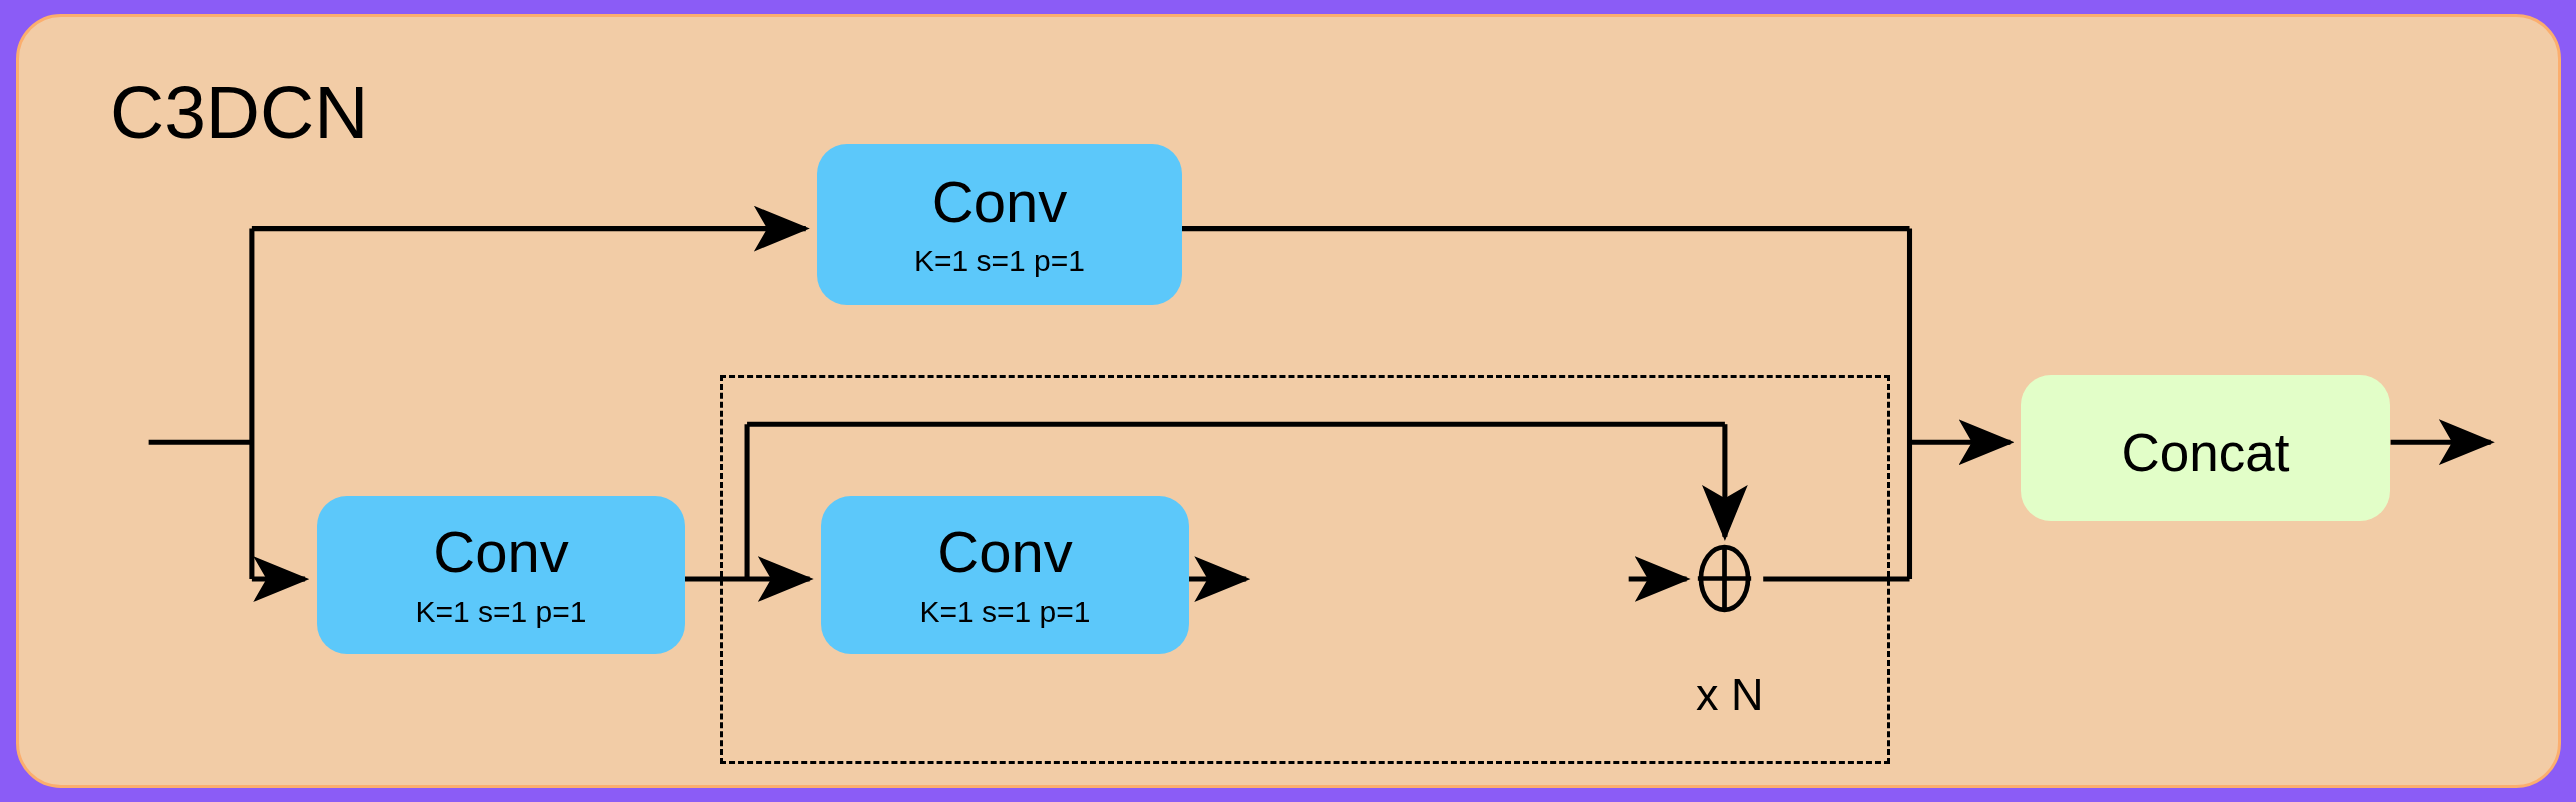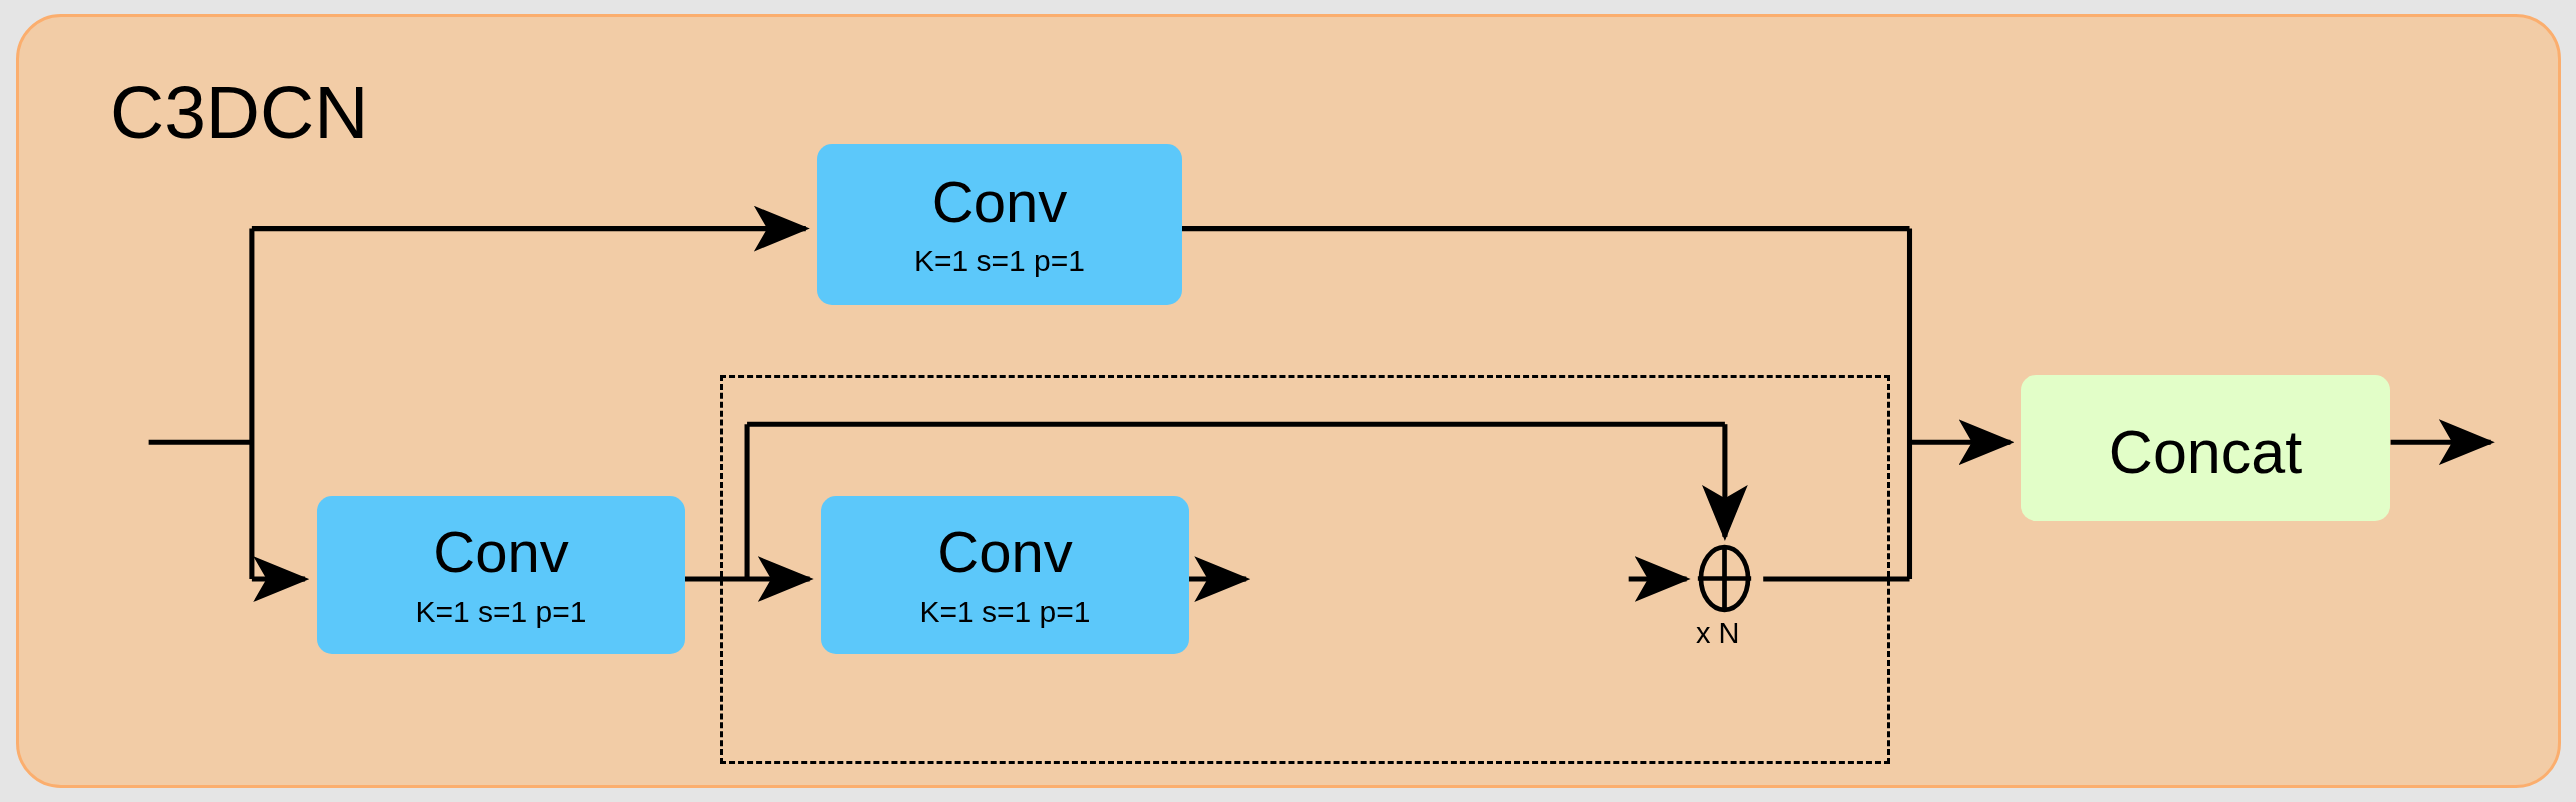--- a/index.html
+++ b/index.html
@@ -8,21 +8,21 @@
     padding: 0;
     background: #ffffff;
   }
   body {
     font-family: "Liberation Sans", sans-serif;
   }
   #stage {
     position: relative;
     width: 2576px;
     height: 803px;
-    background: #e5e5e5;
+    background: #8b5cf6;
     overflow: hidden;
   }
   #stage svg.wires {
     position: absolute;
     left: 0;
     top: 0;
     width: 2576px;
     height: 803px;
     pointer-events: none;
   }
@@ -49,21 +49,21 @@
     line-height: 1.0;
     color: #000000;
     white-space: nowrap;
     letter-spacing: 0px;
   }
 
   
   .node {
     position: absolute;
     box-sizing: border-box;
-    border-radius: 15px;
+    border-radius: 30px;
     display: flex;
     flex-direction: column;
     align-items: center;
     justify-content: center;
     color: #000000;
   }
   .node .node-title {
     font-size: 58px;
     line-height: 1.0;
     white-space: nowrap;
@@ -71,21 +71,21 @@
   .node .node-sub {
     font-size: 30px;
     line-height: 1.0;
     margin-top: 15.6px;
     white-space: nowrap;
     text-align: center;
   }
   .node.conv   { background: #5CC8FA; }
   .node.dcn    { background: #5CC8FA; }
   .node.concat { background: #E2FEC8; }
-  .node.concat .node-title { font-size: 61px; margin-top: 8px; }
+  .node.concat .node-title { font-size: 53px; margin-top: 8px; }
 
   
   #node-conv-top    { left: 817px; top: 144px;  width: 365px; height: 161px; }
   #node-conv-left   { left: 317px;  top: 496px;  width: 368px; height: 158px; }
   #node-conv-inner  { left: 821px; top: 496px;  width: 368px; height: 158px; }
   #node-dcnv2       { left: 1258px; top: 496px;  width: 371px; height: 158px; }
   #node-concat      { left: 2021px; top: 375px;  width: 369px; height: 146px; }
 
   
   .dashed-group {
@@ -94,22 +94,22 @@
     top: 375px;
     width: 1170px;
     height: 389px;
     box-sizing: border-box;
     border: 3.1px dashed #000000;
     background: transparent;
   }
   .repeat-label {
     position: absolute;
     left: 1696px;
-    top: 619px;
-    font-size: 29px;
+    top: 672px;
+    font-size: 45px;
     line-height: 1.0;
     color: #000000;
     white-space: nowrap;
   }
 
   
   .add-op {
     position: absolute;
     left: 1690px;
     top: 544px;

